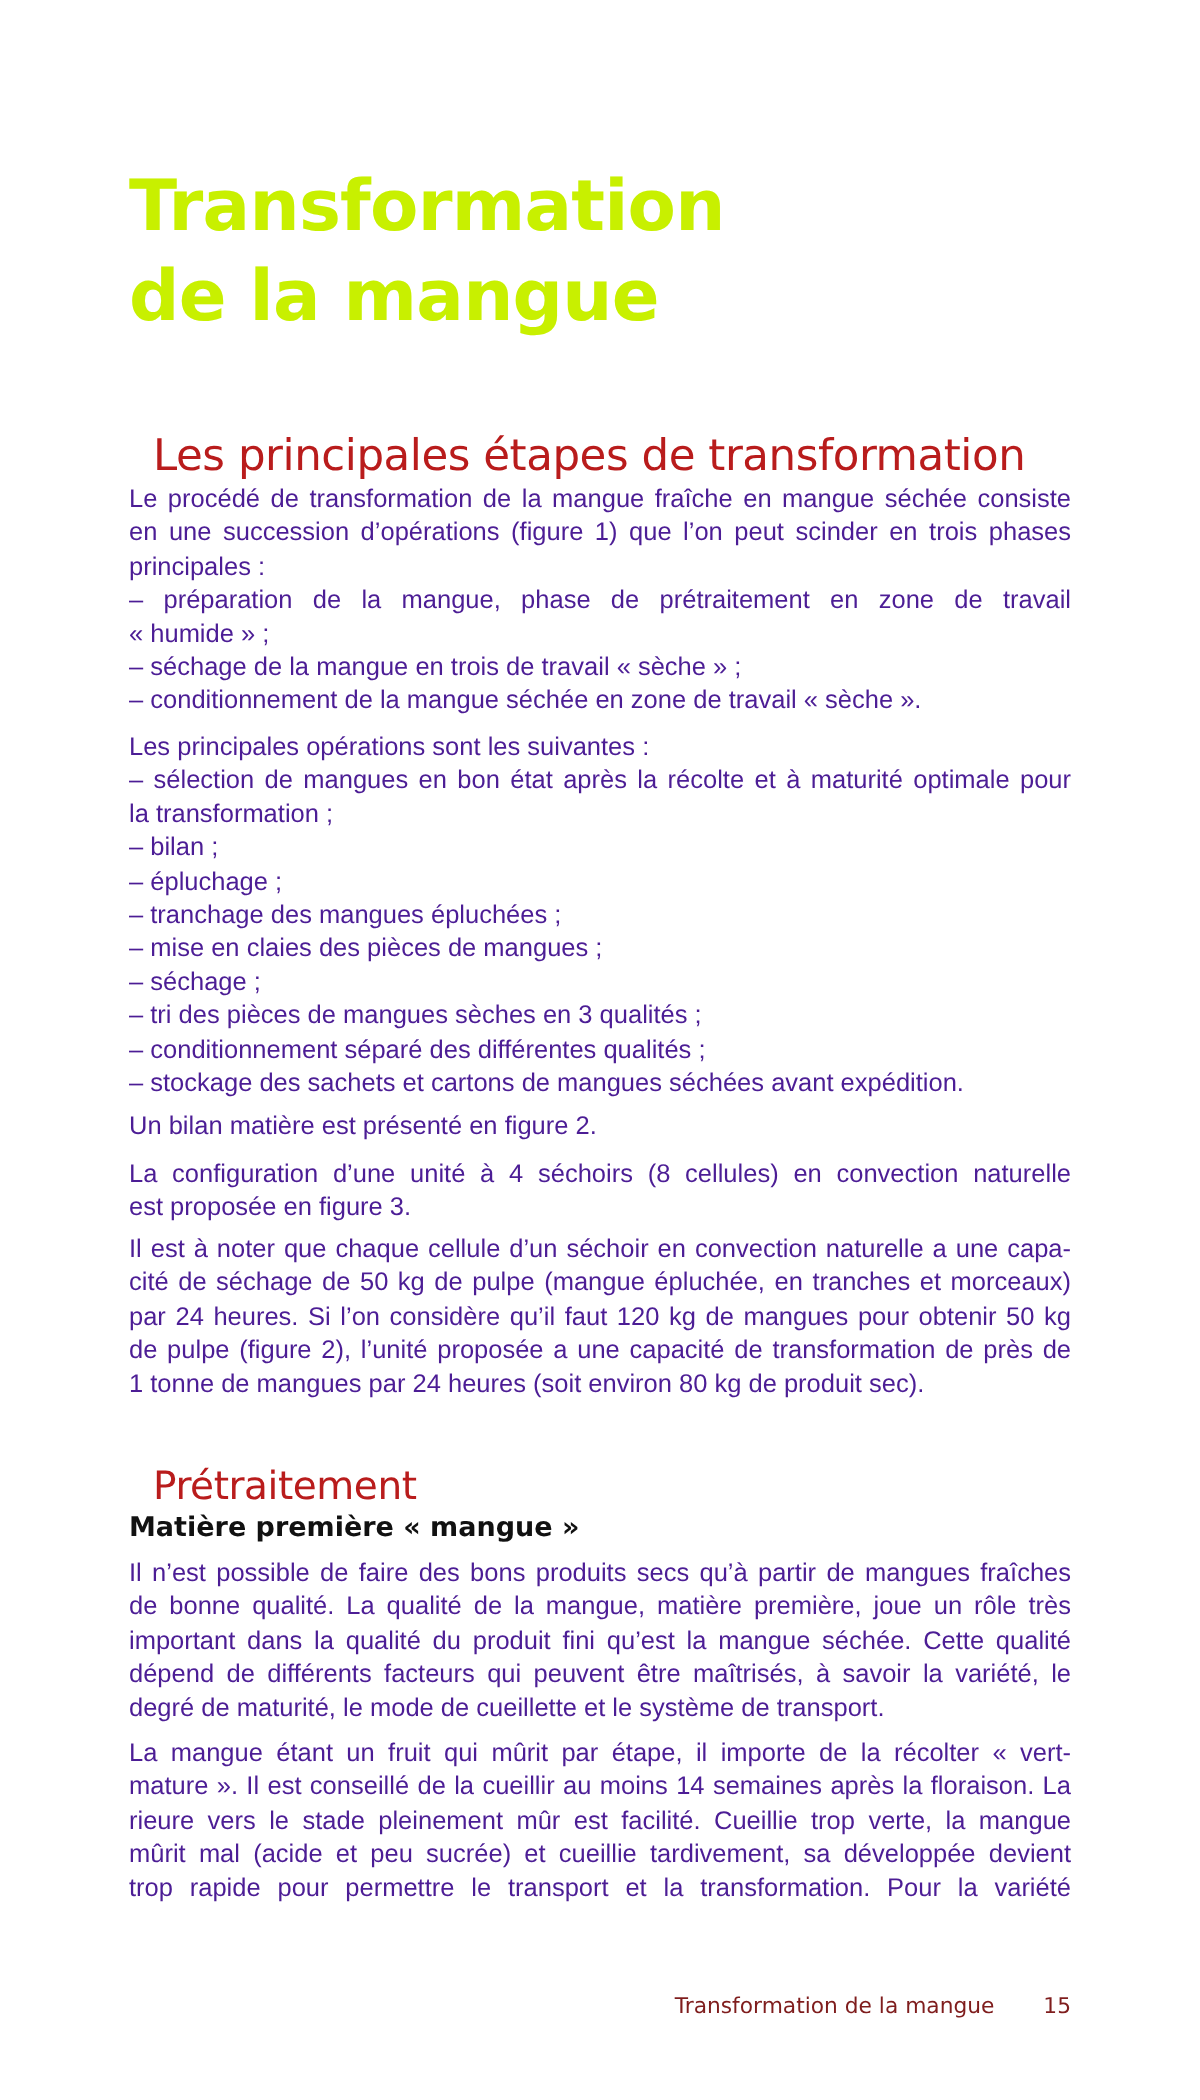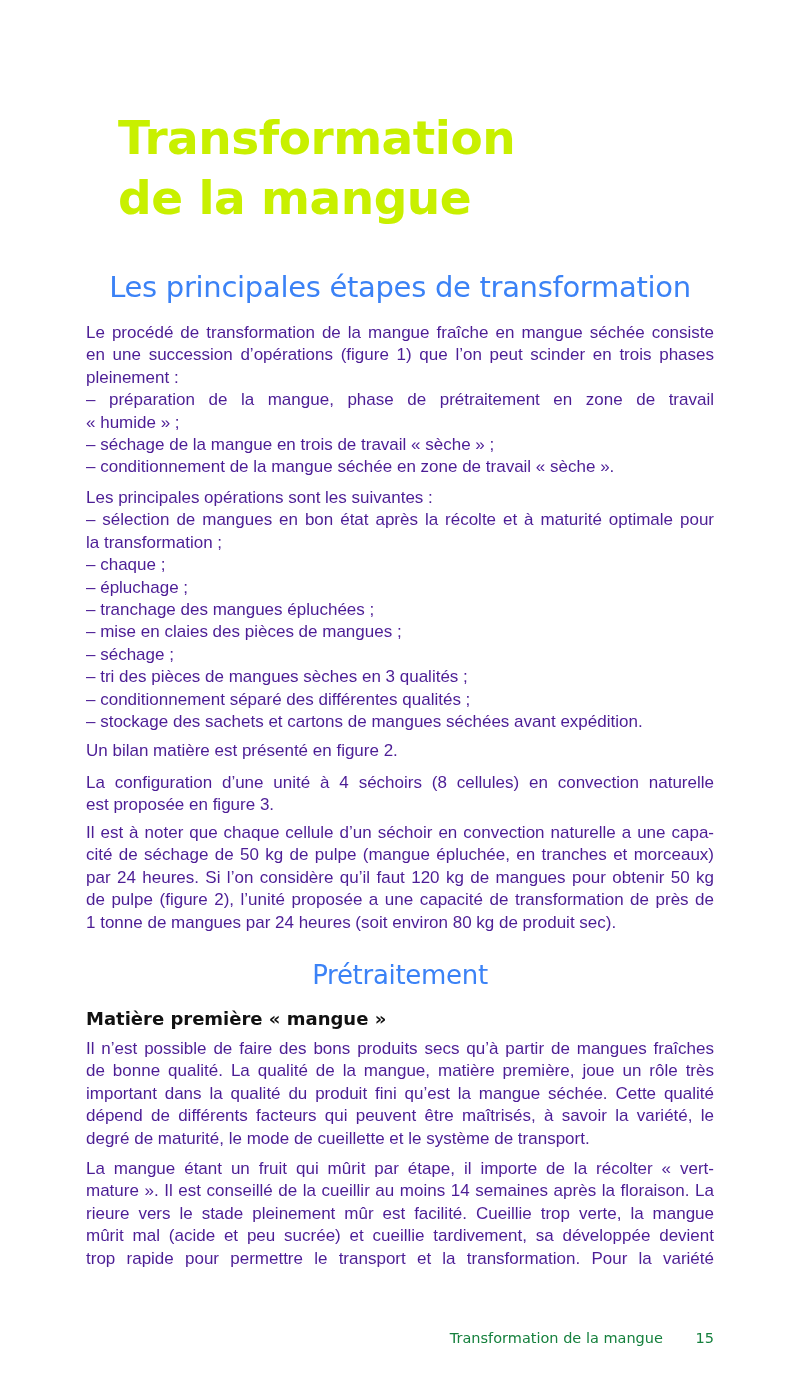--- a/index.html
+++ b/index.html
@@ -3,39 +3,39 @@
 <meta charset="utf-8">
 <style>
   html, body { margin: 0; padding: 0; background: #ffffff; }
   body { width: 800px; height: 1400px; position: relative; overflow: hidden; }
   .page { position: absolute; left: 86px; top: 0; width: 628px; color: #1a1a1a; }
   .chapter-title {
     position: absolute; left: 0; top: 108px; margin: 0;
     font-family: "DejaVu Sans", sans-serif; font-weight: bold;
     font-size: 47px; line-height: 60px; color: #c8f000; letter-spacing: -0.5px;
   }
-  .chapter-title span { display: block; margin-left: 32px; }
+  .chapter-title span { display: block; }
   .h2 {
-    margin: 0; font-family: "DejaVu Sans", sans-serif; font-weight: normal;
-    font-size: 29px; color: #3b82f6; letter-spacing: -0.3px; text-align: center;
+    margin: 16px; font-family: "DejaVu Sans", sans-serif; font-weight: normal;
+    font-size: 29px; color: #b91c1c; letter-spacing: -0.3px;
   }
   .h3 {
     margin: 0; font-family: "DejaVu Sans", sans-serif; font-weight: bold;
     font-size: 18px; color: #111;
   }
   .para {
     margin: 0; font-family: "Liberation Sans", sans-serif; font-size: 17px;
     line-height: 22.4px; text-align: justify; color: #4c1d95;
   }
   .para .line { display: block; }
   .justify-line { text-align-last: justify; }
   .block { position: absolute; left: 0; width: 628px; }
   .footer {
     position: absolute; top: 1330px; right: 86px;
-    font-family: "DejaVu Sans", sans-serif; font-size: 14.5px; color: #15803d;
+    font-family: "DejaVu Sans", sans-serif; font-size: 14.5px; color: #7f1d1d;
   }
   .footer .title { margin-right: 28px; }
 </style>
 </head>
 <body>
 
 <div class="page">
 
   <h1 class="chapter-title">
     <span>Transformation</span>
@@ -43,34 +43,34 @@
   </h1>
 
   <div class="block" style="top:270px;">
     <h2 class="h2">Les principales étapes de transformation</h2>
   </div>
 
   <div class="block" style="top:322px;">
     <p class="para">
       <span class="line justify-line">Le procédé de transformation de la mangue fraîche en mangue séchée consiste</span>
       <span class="line justify-line">en une succession d’opérations (figure 1) que l’on peut scinder en trois phases</span>
-      <span class="line">pleinement :</span>
+      <span class="line">principales :</span>
       <span class="line justify-line">– préparation de la mangue, phase de prétraitement en zone de travail</span>
       <span class="line">« humide » ;</span>
       <span class="line">– séchage de la mangue en trois de travail « sèche » ;</span>
       <span class="line">– conditionnement de la mangue séchée en zone de travail « sèche ».</span>
     </p>
   </div>
 
   <div class="block" style="top:487px;">
     <p class="para">
       <span class="line">Les principales opérations sont les suivantes :</span>
       <span class="line justify-line">– sélection de mangues en bon état après la récolte et à maturité optimale pour</span>
       <span class="line">la transformation ;</span>
-      <span class="line">– chaque ;</span>
+      <span class="line">– bilan ;</span>
       <span class="line">– épluchage ;</span>
       <span class="line">– tranchage des mangues épluchées ;</span>
       <span class="line">– mise en claies des pièces de mangues ;</span>
       <span class="line">– séchage ;</span>
       <span class="line">– tri des pièces de mangues sèches en 3 qualités ;</span>
       <span class="line">– conditionnement séparé des différentes qualités ;</span>
       <span class="line">– stockage des sachets et cartons de mangues séchées avant expédition.</span>
     </p>
   </div>
 

